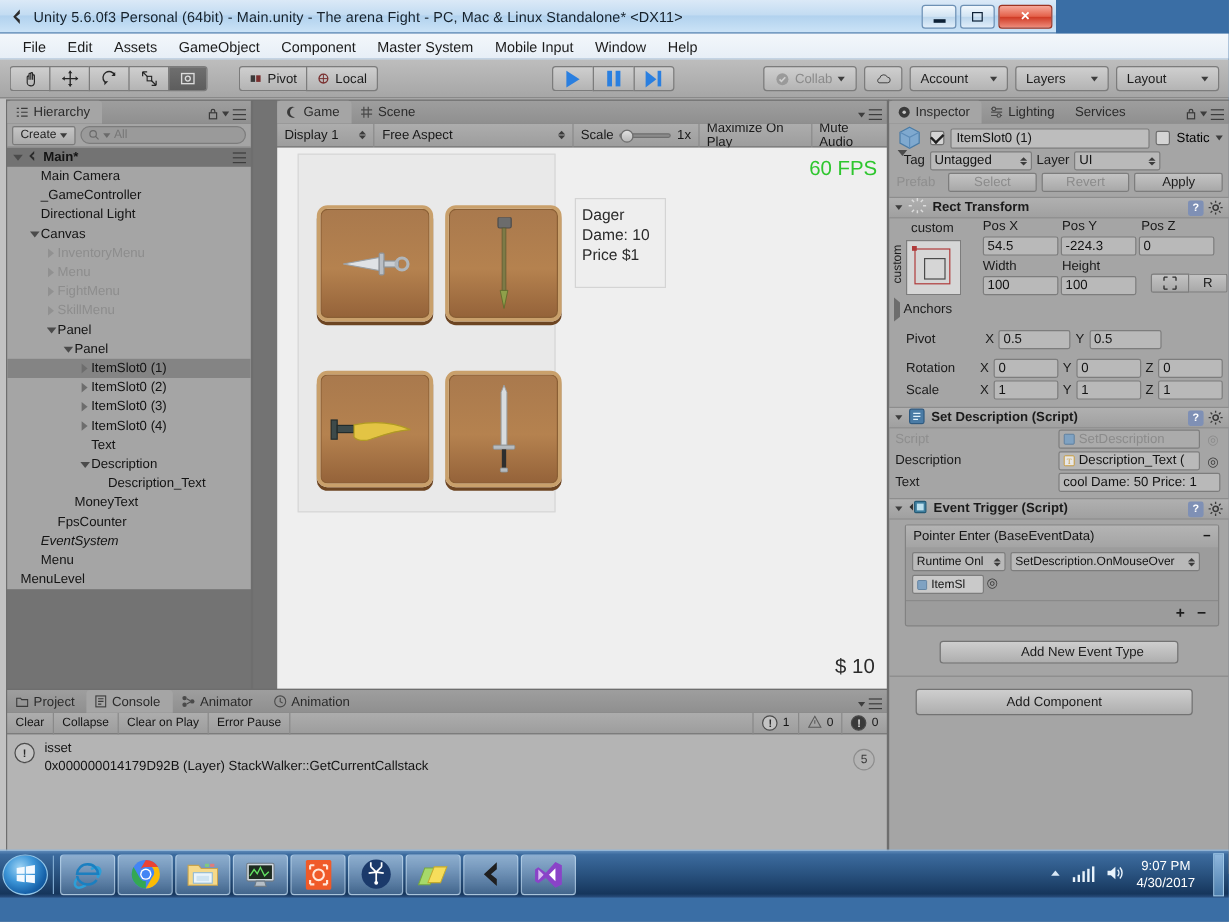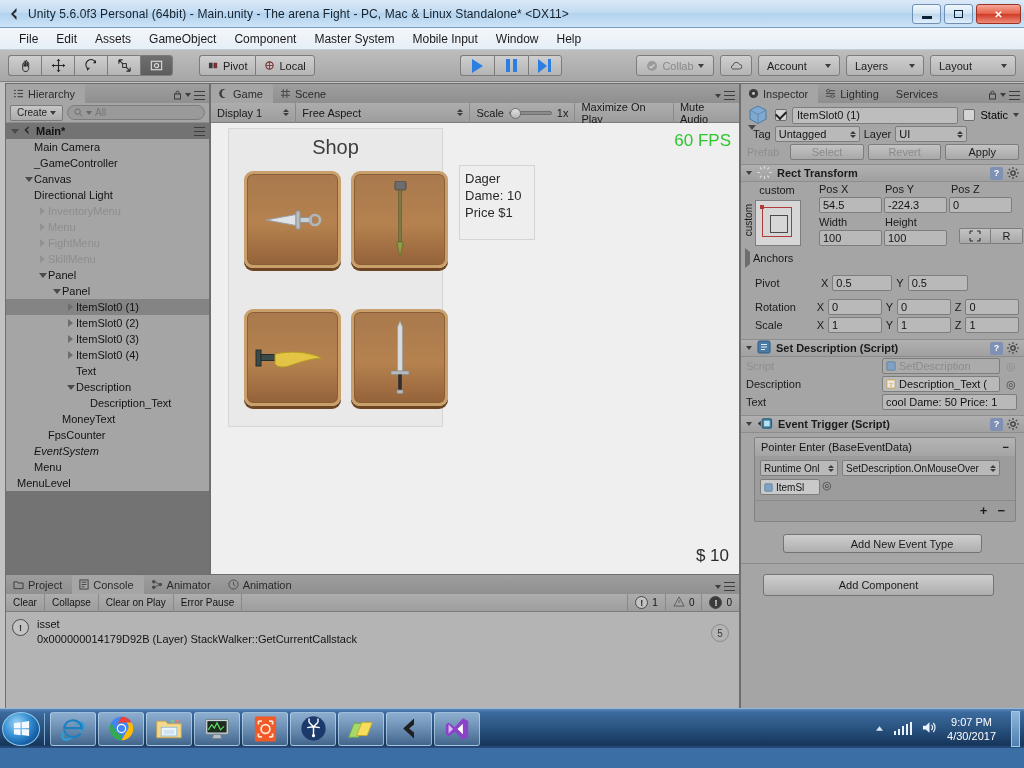--- a/index.html
+++ b/index.html
@@ -6,21 +6,21 @@
   html, body {
     width: 1024px; height: 768px; overflow: hidden;
     font-family: "Liberation Sans", sans-serif;
     font-size: 11px;
     background: #3a6ea5;
   }
   #app { position: relative; width: 1024px; height: 768px; }
 
   
   .titlebar {
-    position: absolute; left: 0; top: 0; width: 1024px; height: 28px;
+    position: absolute; left: 0; top: 0; width: 880px; height: 28px;
     background: linear-gradient(to bottom, #dbe9f7 0%, #c3dcf2 45%, #b2d2ee 50%, #cbe3f7 100%);
     border-bottom: 1px solid #7a9fc4;
     display: flex; align-items: center;
   }
   .title-icon { width: 16px; height: 16px; margin: 0 5px 0 7px; position: relative; }
   .title-icon svg { display: block; }
   .title-text { font-size: 12px; color: #16212b; letter-spacing: .1px; }
   .win-btns { position: absolute; right: 3px; top: 4px; display: flex; gap: 3px; }
   .win-btn {
     width: 29px; height: 20px; border: 1px solid #6d90b4; border-radius: 3px;
@@ -456,28 +456,28 @@
       <div class="tree" id="hierarchy-tree">
           <div class="trow" style="padding-left: 17px;">
             <span class="arrow"></span>
             <span>Main Camera</span>
           </div>
           <div class="trow" style="padding-left: 17px;">
             <span class="arrow"></span>
             <span>_GameController</span>
           </div>
           <div class="trow" style="padding-left: 17px;">
+            <span class="arrow"></span>
+            <span>Directional Light</span>
+          </div>
+          <div class="trow" style="padding-left: 17px;">
             <span class="arrow">
               <span class="tri-d"></span>
             </span>
             <span>Canvas</span>
-          </div>
-          <div class="trow" style="padding-left: 17px;">
-            <span class="arrow"></span>
-            <span>Directional Light</span>
           </div>
           <div class="trow dim" style="padding-left: 31px;">
             <span class="arrow">
               <span class="tri-r"></span>
             </span>
             <span>InventoryMenu</span>
           </div>
           <div class="trow dim" style="padding-left: 31px;">
             <span class="arrow">
               <span class="tri-r"></span>
@@ -562,21 +562,21 @@
             <span class="arrow"></span>
             <span>Menu</span>
           </div>
           <div class="trow" style="">
             <span class="arrow"></span>
             <span>MenuLevel</span>
           </div>
         </div>
     </div>
 
-    <div class="panel" style="left:210px; top:33px; width:530px; height:493px;">
+    <div class="panel" style="left:210px; top:33px; width:530px; height:493px;padding-left:20px;">
       <div class="panel-tabbar">
         <div class="ptab active">
           <svg width="11" height="11" viewBox="0 0 12 12">
               <path d="M8.5 1.5A5 5 0 108.5 10.5 4.3 4.3 0 018.5 1.5z" fill="#3a3a3a"></path>
             </svg>
           <span>Game</span>
         </div>
         <div class="ptab">
           <svg width="11" height="11" viewBox="0 0 12 12">
               <path d="M3.5 1v10M7.5 1v10M1 3.8h10M1 7.8h10" stroke="#4a4a4a" stroke-width="1.1"></path>
@@ -617,21 +617,20 @@
         </div>
         <div class="gt-cell">Maximize On Play</div>
         <div class="gt-cell" style="border-right:none;">Mute Audio</div>
       </div>
 
       <div class="game-canvas" style="height:452px;">
         <span class="fps" style="right:8px; top:8px;">60 FPS</span>
         <span class="money" style="right:10px; bottom:9px;">$ 10</span>
 
         <div class="shop-panel" style="left:17px; top:5px; width:215px; height:299px;">
-          <div class="shop-title" style="margin-top:7px;">Shop</div>
 
           <div class="slot" style="left:15px; top:42px; width:97px; height:97px;">
             <svg width="62" height="26" viewBox="0 0 62 26">
               <path d="M4 13L34 7.5v11z" fill="#dfe2e6" stroke="#9aa0a6" stroke-width="1"></path>
               <rect x="34" y="4" width="4" height="18" rx="1" fill="#b9bec4" stroke="#8e949a"></rect>
               <rect x="38" y="10.5" width="12" height="5" fill="#c9ced3" stroke="#8e949a"></rect>
               <circle cx="53" cy="13" r="5" fill="none" stroke="#b0b6bb" stroke-width="2.6"></circle>
             </svg>
           </div>
 

